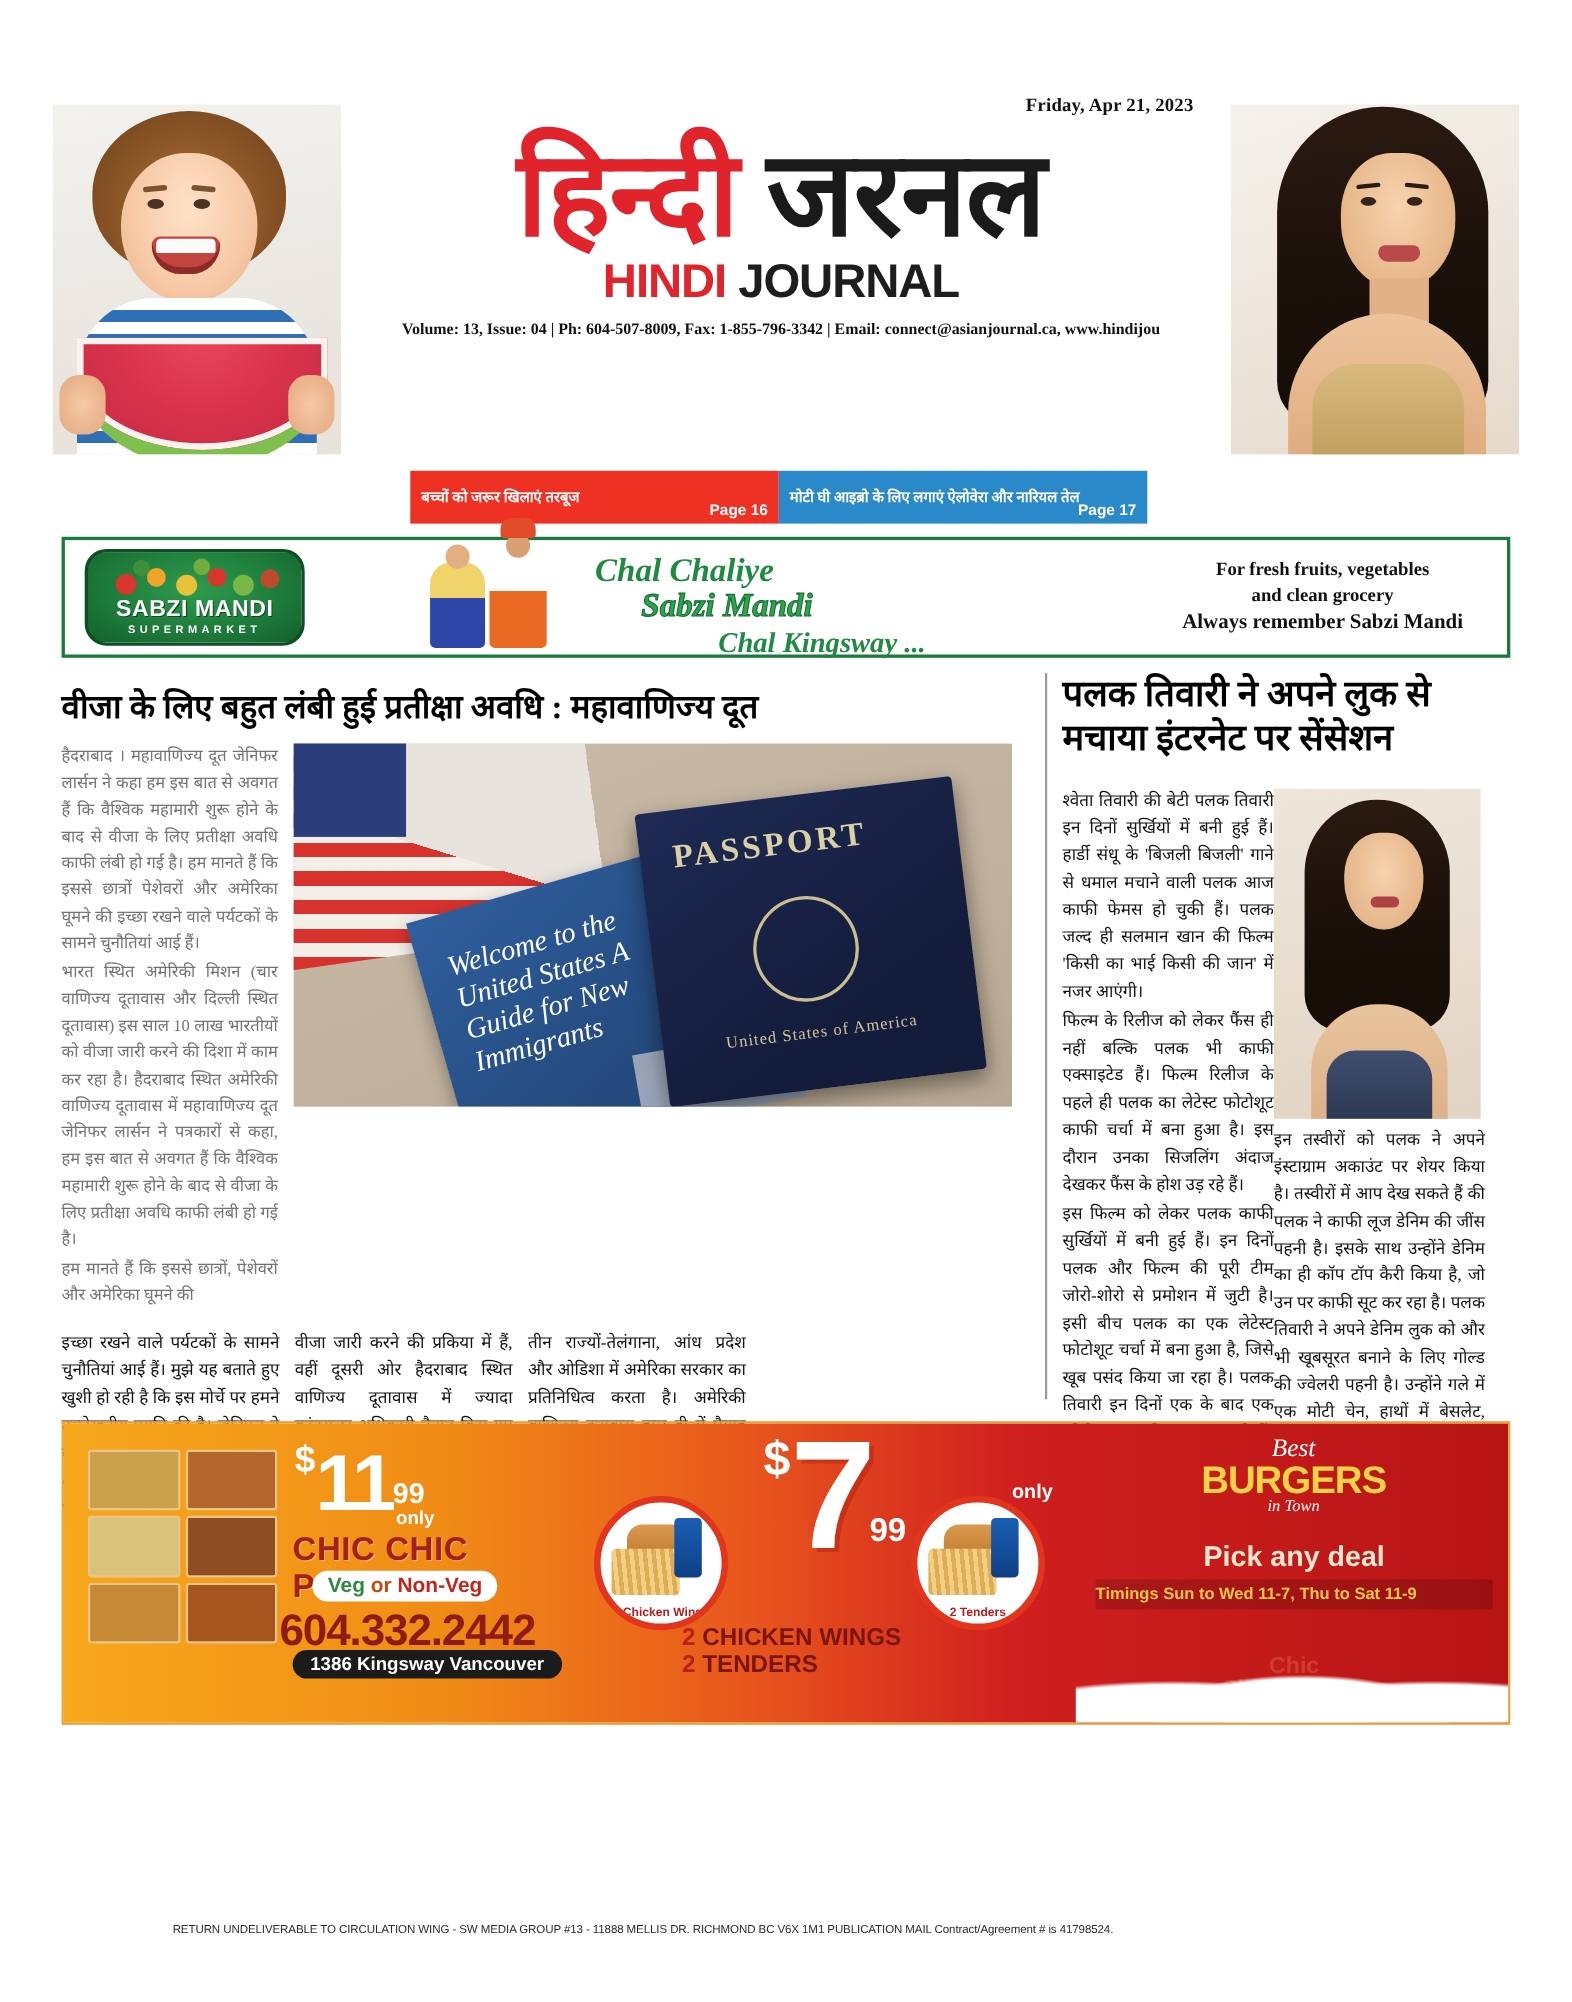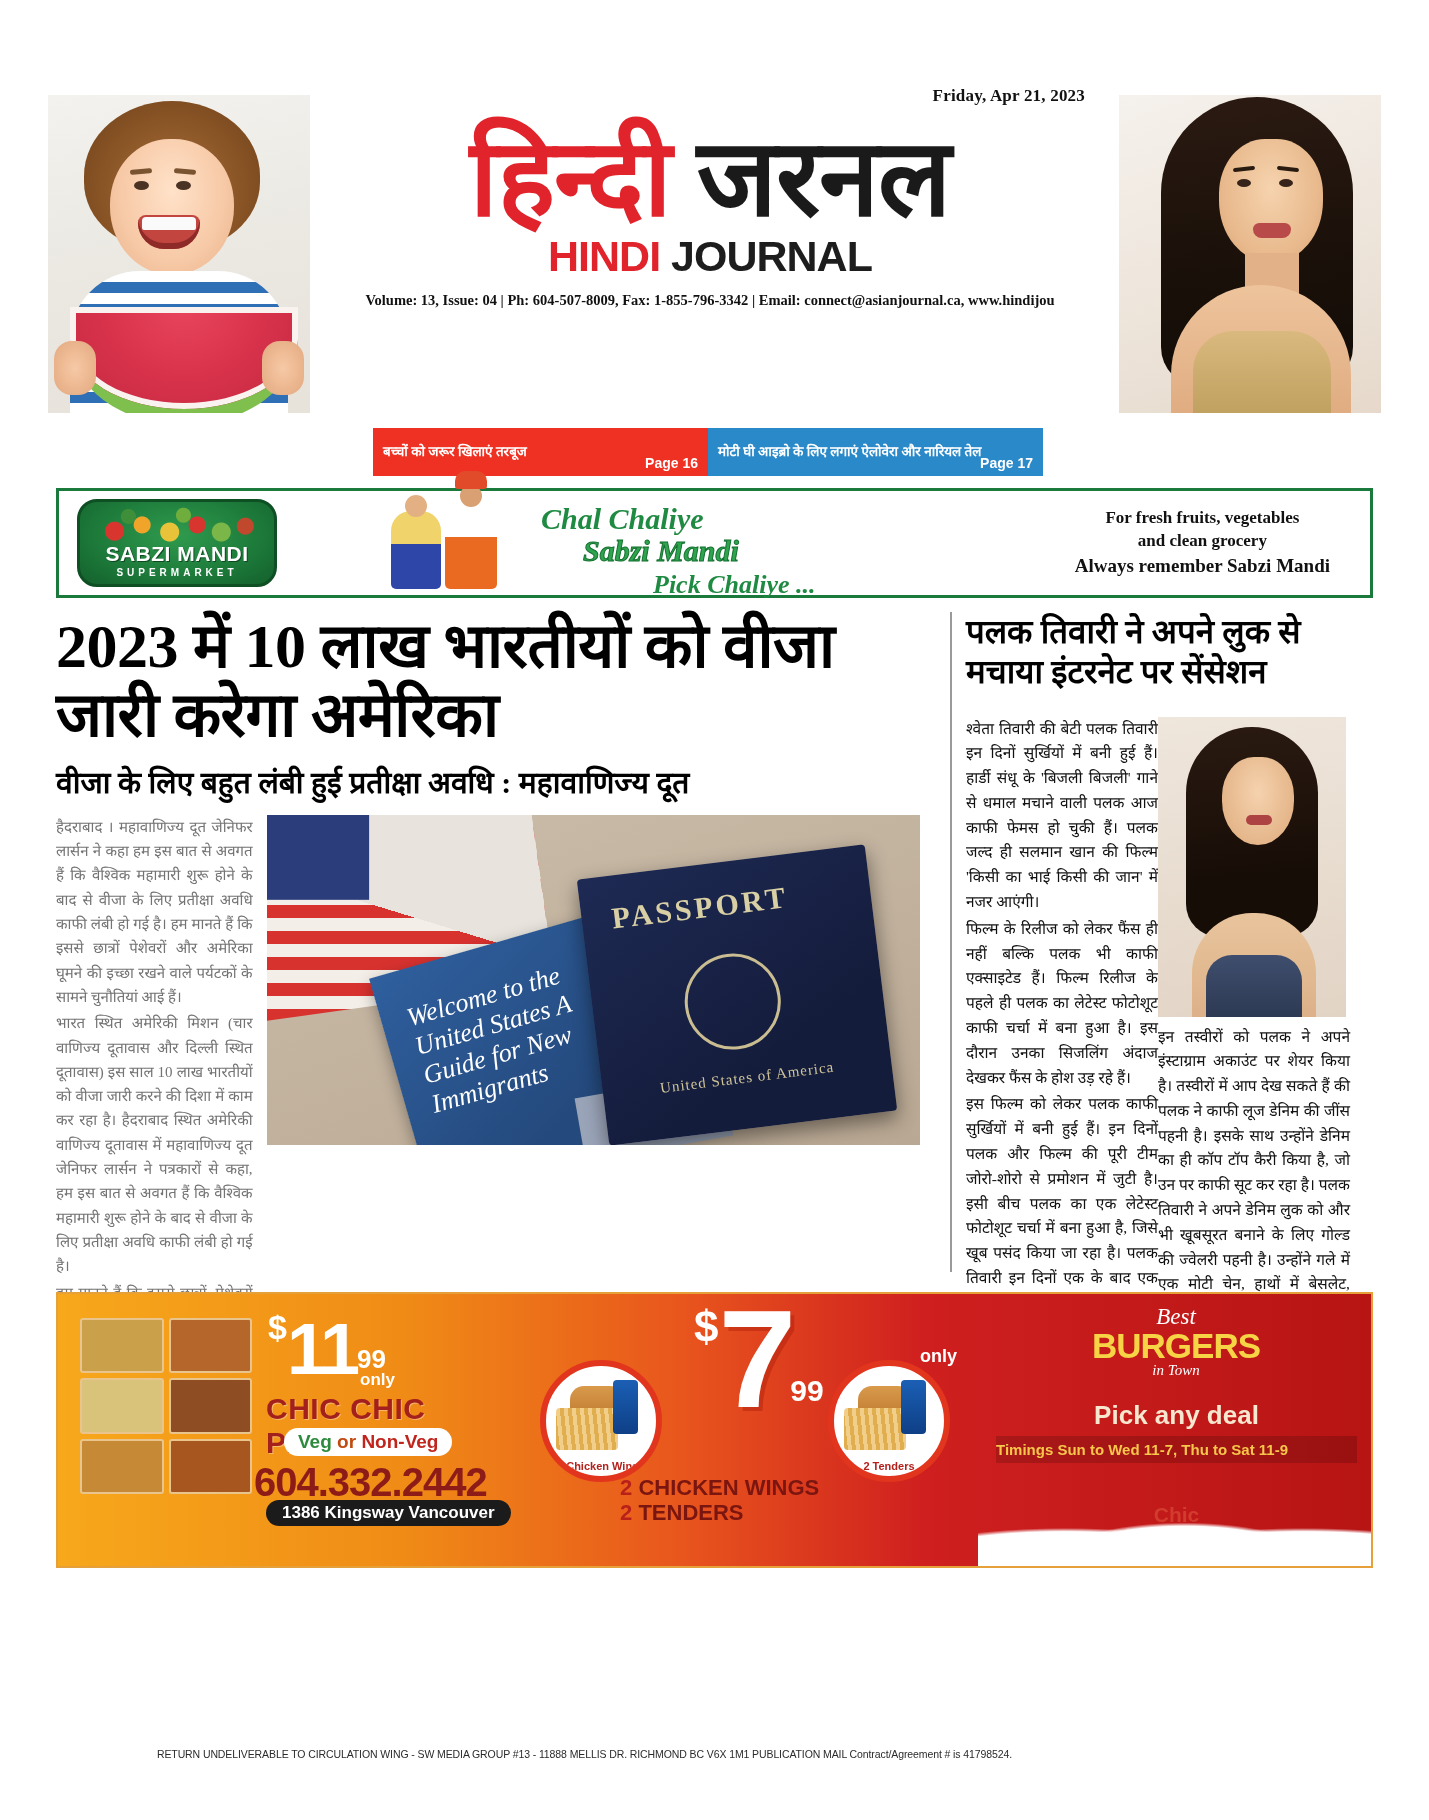--- a/index.html
+++ b/index.html
@@ -593,33 +593,32 @@
       <div class="sabzi-name">SABZI MANDI</div>
       <div class="sabzi-sub">SUPERMARKET</div>
     </div>
     <div class="sabzi-dancers">
       <div class="d-a"></div>
       <div class="d-b"></div>
     </div>
     <div class="sabzi-slogan">
       <div class="sl1">Chal Chaliye</div>
       <div class="sl2">Sabzi Mandi</div>
-      <div class="sl3">Pick Chaliye ...</div>
+      <div class="sl3">Chal Kingsway ...</div>
     </div>
     <div class="sabzi-tag">
       <div>For fresh fruits, vegetables</div>
       <div>and clean grocery</div>
       <div class="big">Always remember Sabzi Mandi</div>
     </div>
   </div>
 
   <div class="content">
 
     <div class="col-left">
-      <h1 class="headline">2023 में 10 लाख भारतीयों को वीजा जारी करेगा अमेरिका</h1>
       <h2 class="subhead">वीजा के लिए बहुत लंबी हुई प्रतीक्षा अवधि : महावाणिज्य दूत</h2>
 
       <div class="lead-row">
         <div class="lead-col">
           <p>हैदराबाद । महावाणिज्य दूत जेनिफर लार्सन ने कहा हम इस बात से अवगत हैं कि वैश्विक महामारी शुरू होने के बाद से वीजा के लिए प्रतीक्षा अवधि काफी लंबी हो गई है। हम मानते हैं कि इससे छात्रों पेशेवरों और अमेरिका घूमने की इच्छा रखने वाले पर्यटकों के सामने चुनौतियां आई हैं।</p>
           <p>भारत स्थित अमेरिकी मिशन (चार वाणिज्य दूतावास और दिल्ली स्थित दूतावास) इस साल 10 लाख भारतीयों को वीजा जारी करने की दिशा में काम कर रहा है। हैदराबाद स्थित अमेरिकी वाणिज्य दूतावास में महावाणिज्य दूत जेनिफर लार्सन ने पत्रकारों से कहा, हम इस बात से अवगत हैं कि वैश्विक महामारी शुरू होने के बाद से वीजा के लिए प्रतीक्षा अवधि काफी लंबी हो गई है।</p>
           <p>हम मानते हैं कि इससे छात्रों, पेशेवरों और अमेरिका घूमने की</p>
         </div>
 
         <div class="lead-photo">

